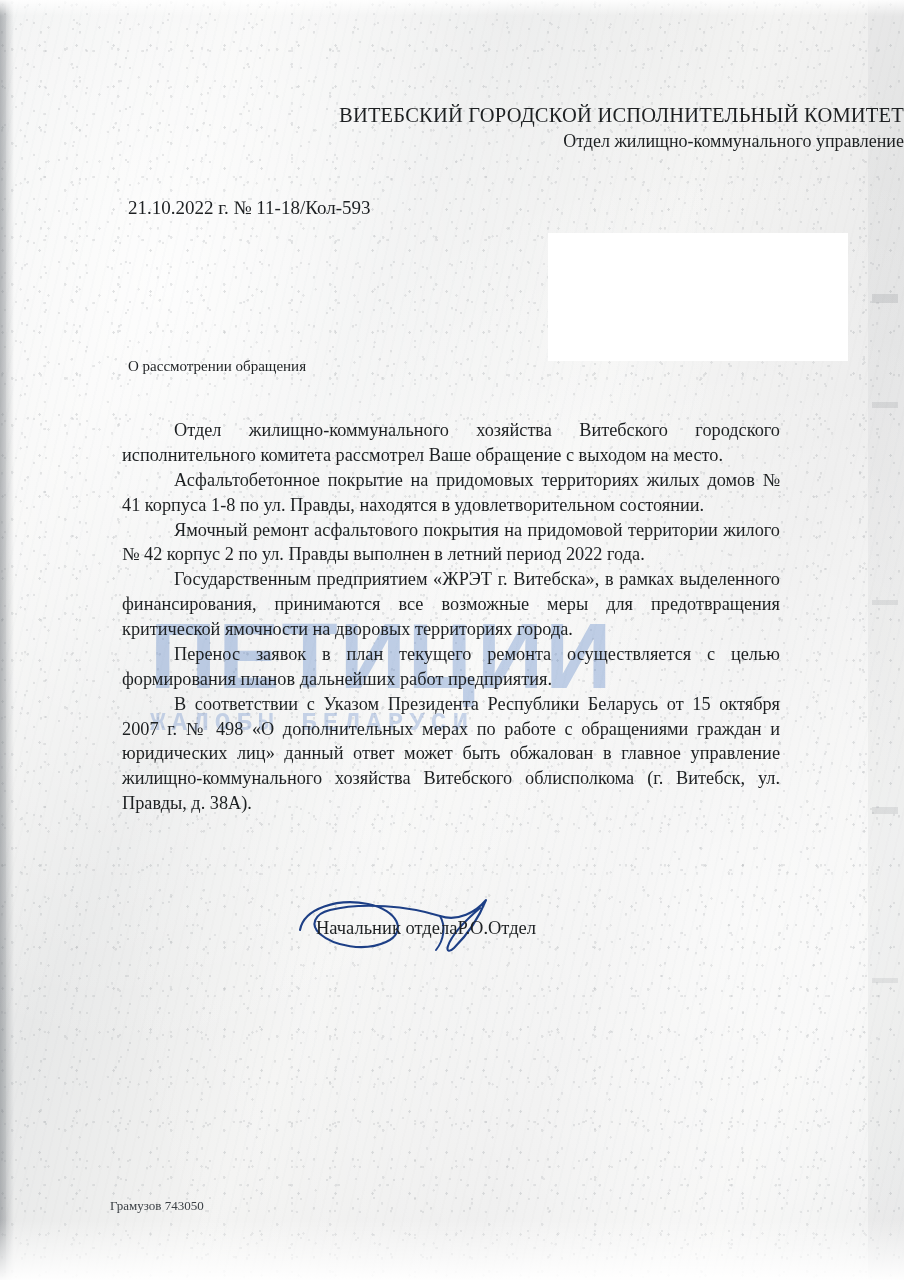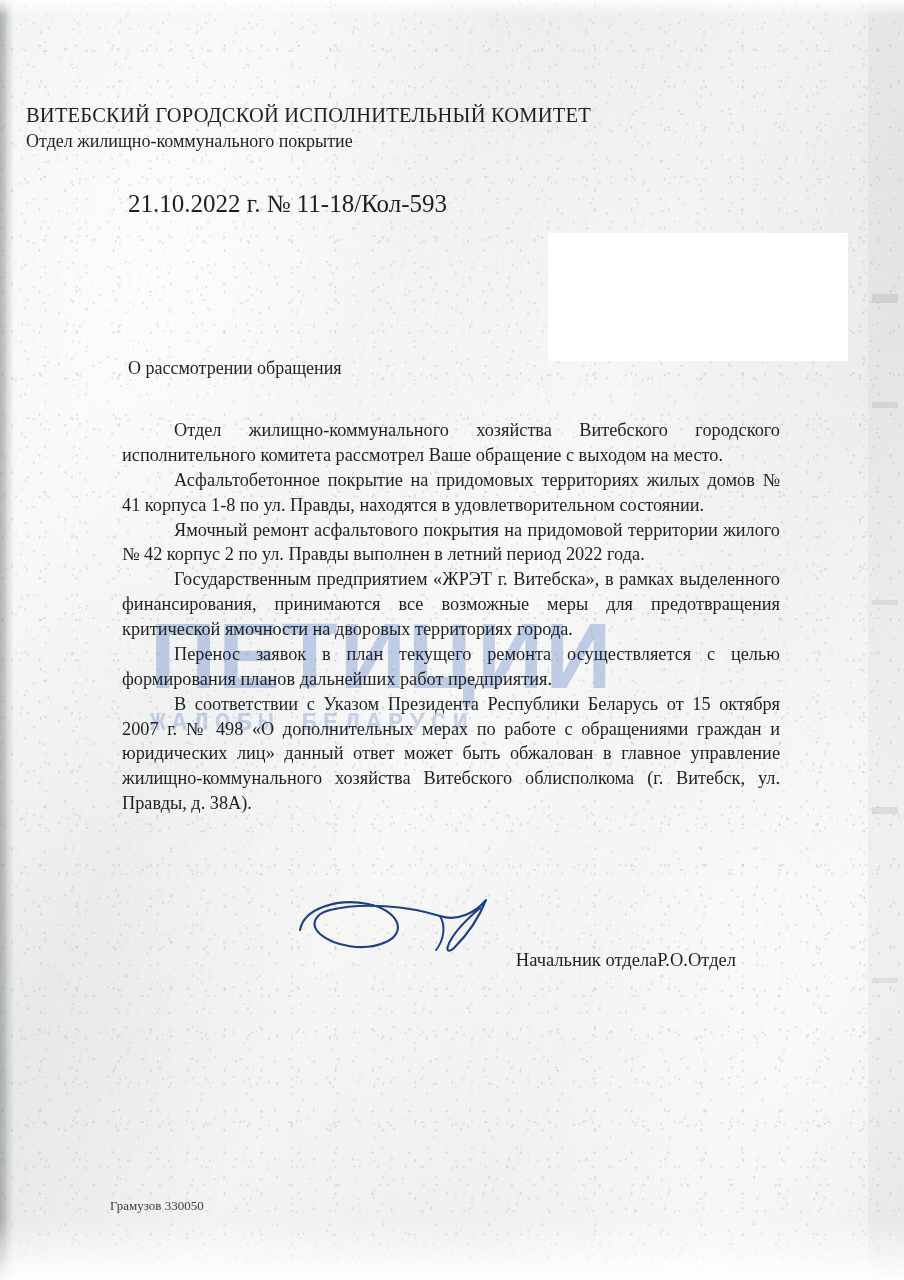--- a/index.html
+++ b/index.html
@@ -110,51 +110,51 @@
   .content {
     position: relative;
     z-index: 3;
     padding: 0;
     color: #1d2022;
   }
   .org-header {
     position: absolute;
     left: 0; right: 0;
     top: 104px;
-    text-align: left;
+    text-align: right;
     margin-left: 26px;
   }
   .org-name {
     font-size: 20.5px;
     letter-spacing: .2px;
     white-space: nowrap;
   }
   .org-dept {
     font-size: 18px;
     margin-top: 4px;
   }
   .doc-number {
     position: absolute;
     left: 128px;
-    top: 190px;
-    font-size: 25px;
+    top: 197px;
+    font-size: 19px;
   }
   .address-block {
     position: absolute;
     left: 548px;
     top: 233px;
     width: 300px;
     height: 128px;
     background: #ffffff;
   }
   .subject {
     position: absolute;
     left: 128px;
     top: 358px;
-    font-size: 18px;
+    font-size: 15px;
   }
 
   .body-text {
     position: absolute;
     left: 122px;
     top: 418px;
     width: 658px;
     font-size: 18.3px;
     line-height: 1.36;
     text-align: justify;
@@ -165,24 +165,23 @@
     text-align: justify;
     text-align-last: left;
   }
 
   .signature-row {
     position: absolute;
     left: 116px;
     top: 918px;
     width: 620px;
     display: flex;
-    justify-content: flex-end;
+    justify-content: center;
     align-items: baseline;
     font-size: 18.5px;
-    margin-top: 32px;
   }
   .signature-scribble {
     position: absolute;
     left: 290px;
     top: 890px;
     width: 240px;
     height: 72px;
     pointer-events: none;
   }
 
@@ -226,21 +225,21 @@
 
   <div class="watermark">
     <div class="wm-main">ПЕТИЦИИ</div>
     <div class="wm-sub">ЖАЛОБЫ БЕЛАРУСИ</div>
   </div>
 
   <div class="content">
 
     <div class="org-header">
       <div class="org-name">ВИТЕБСКИЙ ГОРОДСКОЙ ИСПОЛНИТЕЛЬНЫЙ КОМИТЕТ</div>
-      <div class="org-dept">Отдел жилищно-коммунального покрытие</div>
+      <div class="org-dept">Отдел жилищно-коммунального управление</div>
     </div>
 
     <div class="doc-number">21.10.2022 г. № 11-18/Кол-593</div>
 
     <div class="address-block"></div>
 
     <div class="subject">О рассмотрении обращения</div>
 
     <div class="body-text">
       <p>Отдел жилищно-коммунального хозяйства Витебского городского исполнительного комитета рассмотрел Ваше обращение с выходом на место.</p>
@@ -254,16 +253,16 @@
     <svg class="signature-scribble" viewBox="0 0 240 72">
       <path d="M10,40 C14,18 48,8 78,14 C108,20 118,42 96,52 C74,62 44,56 30,44 C20,35 24,24 40,20 C72,12 118,16 150,26 C168,32 186,22 196,10 C188,30 176,46 164,58 C160,62 156,62 158,56 C162,44 176,30 190,18" fill="none" stroke="#1d3f86" stroke-width="2.1" stroke-linecap="round" stroke-linejoin="round"></path>
       <path d="M150,26 C156,36 154,50 146,60" fill="none" stroke="#1d3f86" stroke-width="2" stroke-linecap="round"></path>
     </svg>
 
     <div class="signature-row">
       <span>Начальник отдела</span>
       <span>Р.О.Отдел</span>
     </div>
 
-    <div class="footer-note">Грамузов 330050</div>
+    <div class="footer-note">Грамузов 743050</div>
 
   </div>
 </div>
 
 </body></html>

